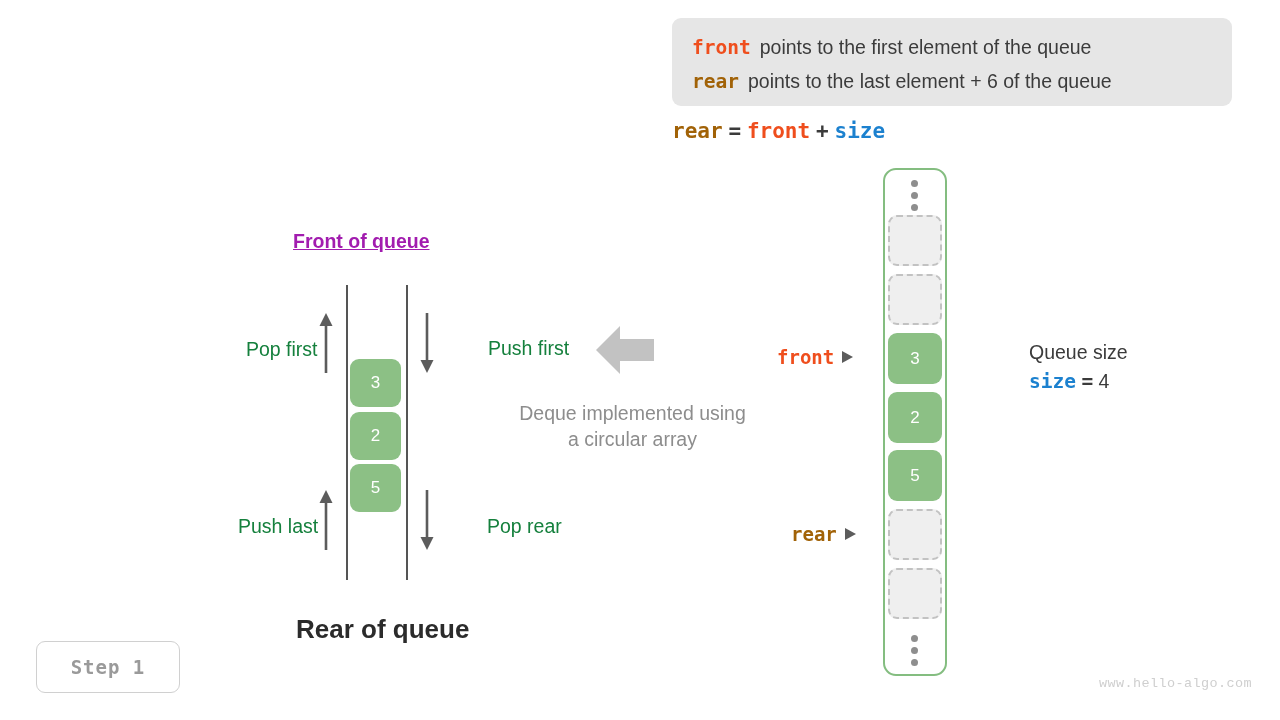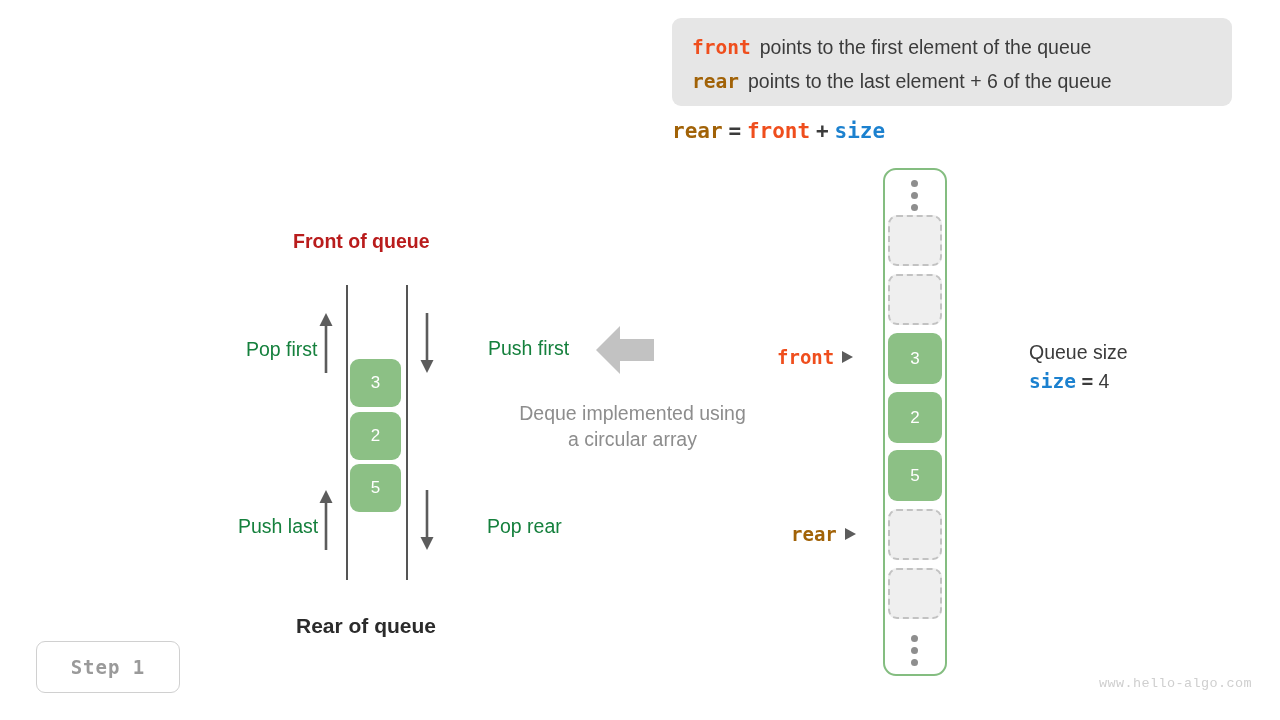--- a/index.html
+++ b/index.html
@@ -55,28 +55,29 @@
   }
   #formula .op { color: #3b3b3b; font-family: "DejaVu Sans Mono","Liberation Mono",monospace; font-weight: bold; }
 
   
   #front-of-queue {
     position: absolute;
     left: 293px;
     top: 230px;
     font-size: 19.5px;
     font-weight: bold;
-    color: #b91c1c;
-    white-space: nowrap;
+    color: #a21caf;
+    white-space: nowrap;
+    text-decoration: underline;
   }
   #rear-of-queue {
     position: absolute;
     left: 296px;
     top: 614px;
-    font-size: 21px;
+    font-size: 26px;
     font-weight: bold;
     color: #2b2b2b;
     white-space: nowrap;
   }
   .rail {
     position: absolute;
     width: 2px;
     background: #555555;
     top: 285px;
     height: 295px;

